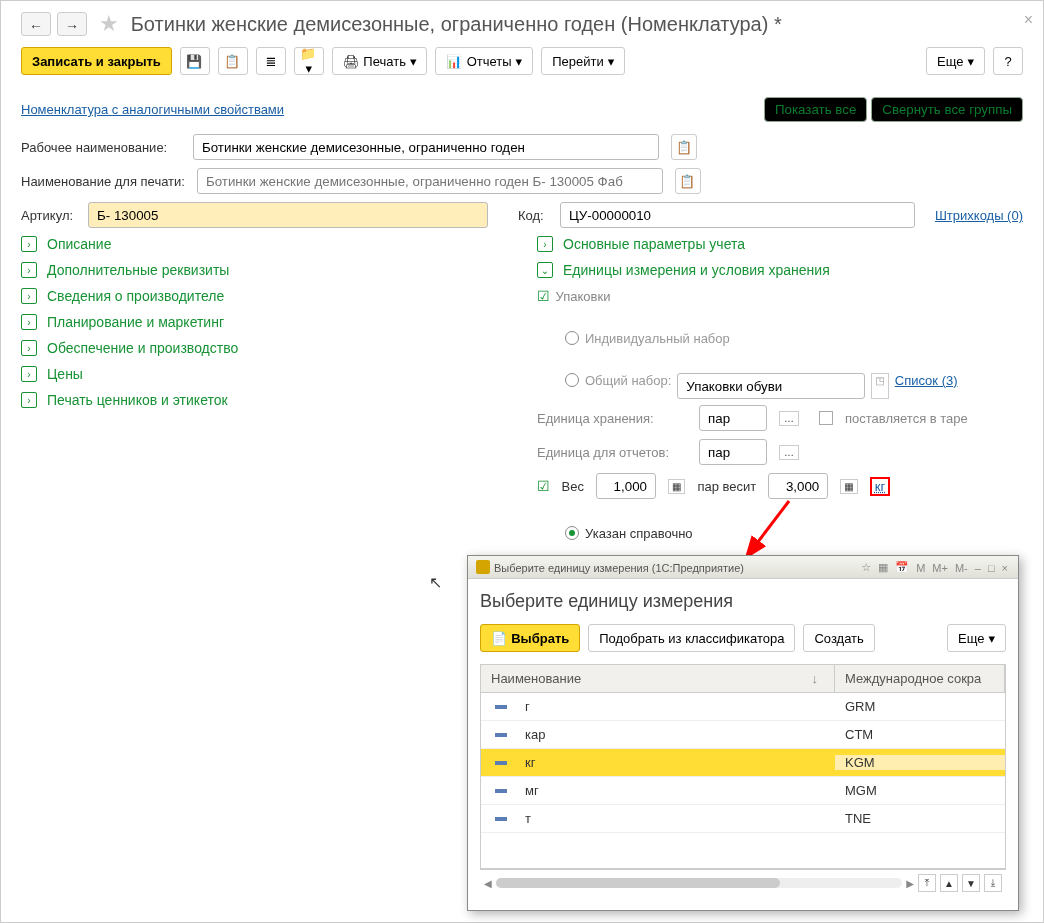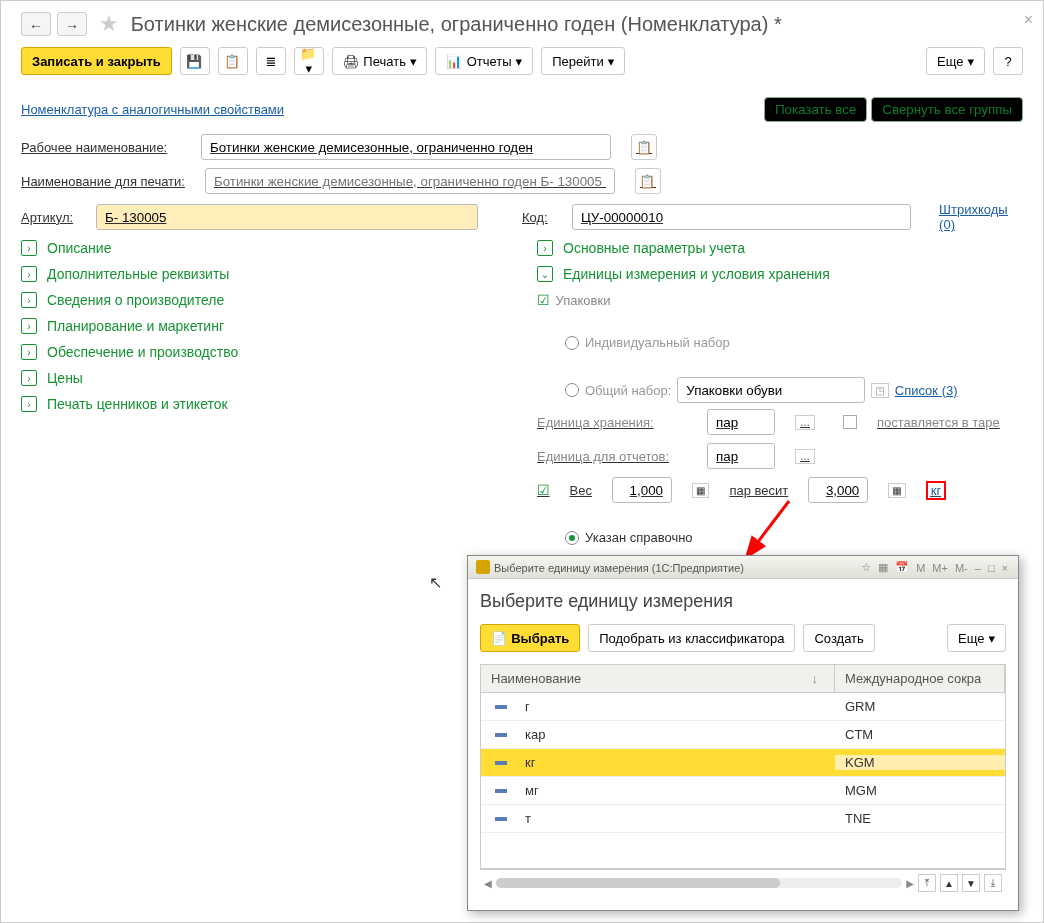--- a/index.html
+++ b/index.html
@@ -16,34 +16,34 @@
 .btn-icon { width: 30px; justify-content: center; padding: 5px; }
 .spacer { flex: 1; }
 .tabs { border-bottom: 1px solid #ccc; display: flex; }
 .tab { padding: 6px 12px; border: 1px solid transparent; cursor: pointer; color: #666; }
 .tab.active { border: 1px solid #ccc; border-bottom-color: #fff; background: #fff; border-radius: 4px 4px 0 0; margin-bottom: -1px; }
 .content { padding: 12px 0; }
 .link-row { display: flex; align-items: center; margin-bottom: 12px; }
 .link { color: #1a5fa5; text-decoration: underline; cursor: pointer; }
 .link2 { color: #1a5fa5; text-decoration: underline; cursor: pointer; }
 .btn-toggle { border: 1px solid #8fa88f; background: #000000; color: #0a7d2d; padding: 4px 10px; border-radius: 4px; cursor: pointer; }
-.form-row { display: flex; align-items: center; margin-bottom: 8px; gap: 20px; text-decoration: underline; }
+.form-row { display: flex; align-items: center; margin-bottom: 8px; gap: 12px; }
 .label { min-width: 160px; color: #333; }
 .input { border: 1px solid #bbb; border-radius: 3px; padding: 4px 8px; height: 26px; }
-.input-med { width: 410px; }
+.input-med { width: 466px; }
 .input-placeholder { color: #aaa; }
 .input-warn { background: #ffeeba; }
 .copy-btn { width: 26px; height: 26px; border: 1px solid #ccc; border-radius: 3px; display: flex; align-items: center; justify-content: center; cursor: pointer; }
 .two-col { display: flex; gap: 30px; }
 .col { flex: 1; }
 .expander { display: flex; align-items: center; gap: 10px; color: #179335; cursor: pointer; margin-bottom: 10px; font-size: 14px; }
 .expander .box { width: 16px; height: 16px; border: 1px solid #179335; border-radius: 2px; display: flex; align-items: center; justify-content: center; font-size: 10px; color: #179335; }
 .sub { margin-left: 28px; margin-bottom: 8px; }
 .checkbox-row { display: flex; align-items: center; gap: 6px; margin-bottom: 8px; }
-.radio-row { display: flex; align-items: center; gap: 6px; margin-bottom: 6px; color: #999; margin-top: 27px; }
+.radio-row { display: flex; gap: 6px; margin-bottom: 6px; color: #999; margin-top: 27px; }
 .radio-row.active { color: #333; }
 .radio { width: 14px; height: 14px; border: 1px solid #888; border-radius: 50%; display: inline-flex; align-items: center; justify-content: center; }
 .radio.checked::after { content: ''; width: 6px; height: 6px; background: #179335; border-radius: 50%; display: block; }
 .num-input { width: 60px; text-align: right; }
 .kg-link { color: #1a5fa5; text-decoration: underline dotted; cursor: pointer; border: 2px solid red; padding: 0 3px; }
 .arrow-svg { position: absolute; left: 733px; top: 492px; pointer-events: none; }
 .modal { position: absolute; left: 466px; top: 554px; width: 552px; height: 356px; background: #fff; border: 1px solid #888; box-shadow: 3px 3px 10px rgba(0,0,0,0.3); }
 .modal-title-bar { background: linear-gradient(#f5f5f0, #e0e0d8); padding: 4px 8px; display: flex; align-items: flex-end; font-size: 11px; color: #555; border-bottom: 1px solid #ccc; }
 .modal-title-bar .ic { width: 14px; height: 14px; background: #d4a500; border-radius: 2px; margin-right: 4px; }
 .modal-controls { display: flex; gap: 3px; margin-left: auto; align-items: center; }
@@ -114,21 +114,21 @@
       <div class="copy-btn">📋</div>
     </div>
     <div class="form-row">
       <span class="label">Наименование для печати:</span>
       <input class="input input-med input-placeholder" placeholder="Ботинки женские демисезонные, ограниченно годен Б- 130005 Фаб" style="">
       <div class="copy-btn">📋</div>
     </div>
     <div class="form-row">
       <span style="min-width:55px">Артикул:</span>
       <input class="input input-warn" style="width: 400px;" value="Б- 130005">
-      <span style="margin-left:24px;min-width:30px">Код:</span>
+      <span style="margin-left:18px;min-width:30px">Код:</span>
       <input class="input" style="width: 355px;" value="ЦУ-00000010">
       <span class="link2" style="margin-left:8px">Штрихкоды (0)</span>
     </div>
 
     <div class="two-col">
       <div class="col">
         <div class="expander">
             <span class="box">›</span>
             <span>Описание</span>
           </div>

